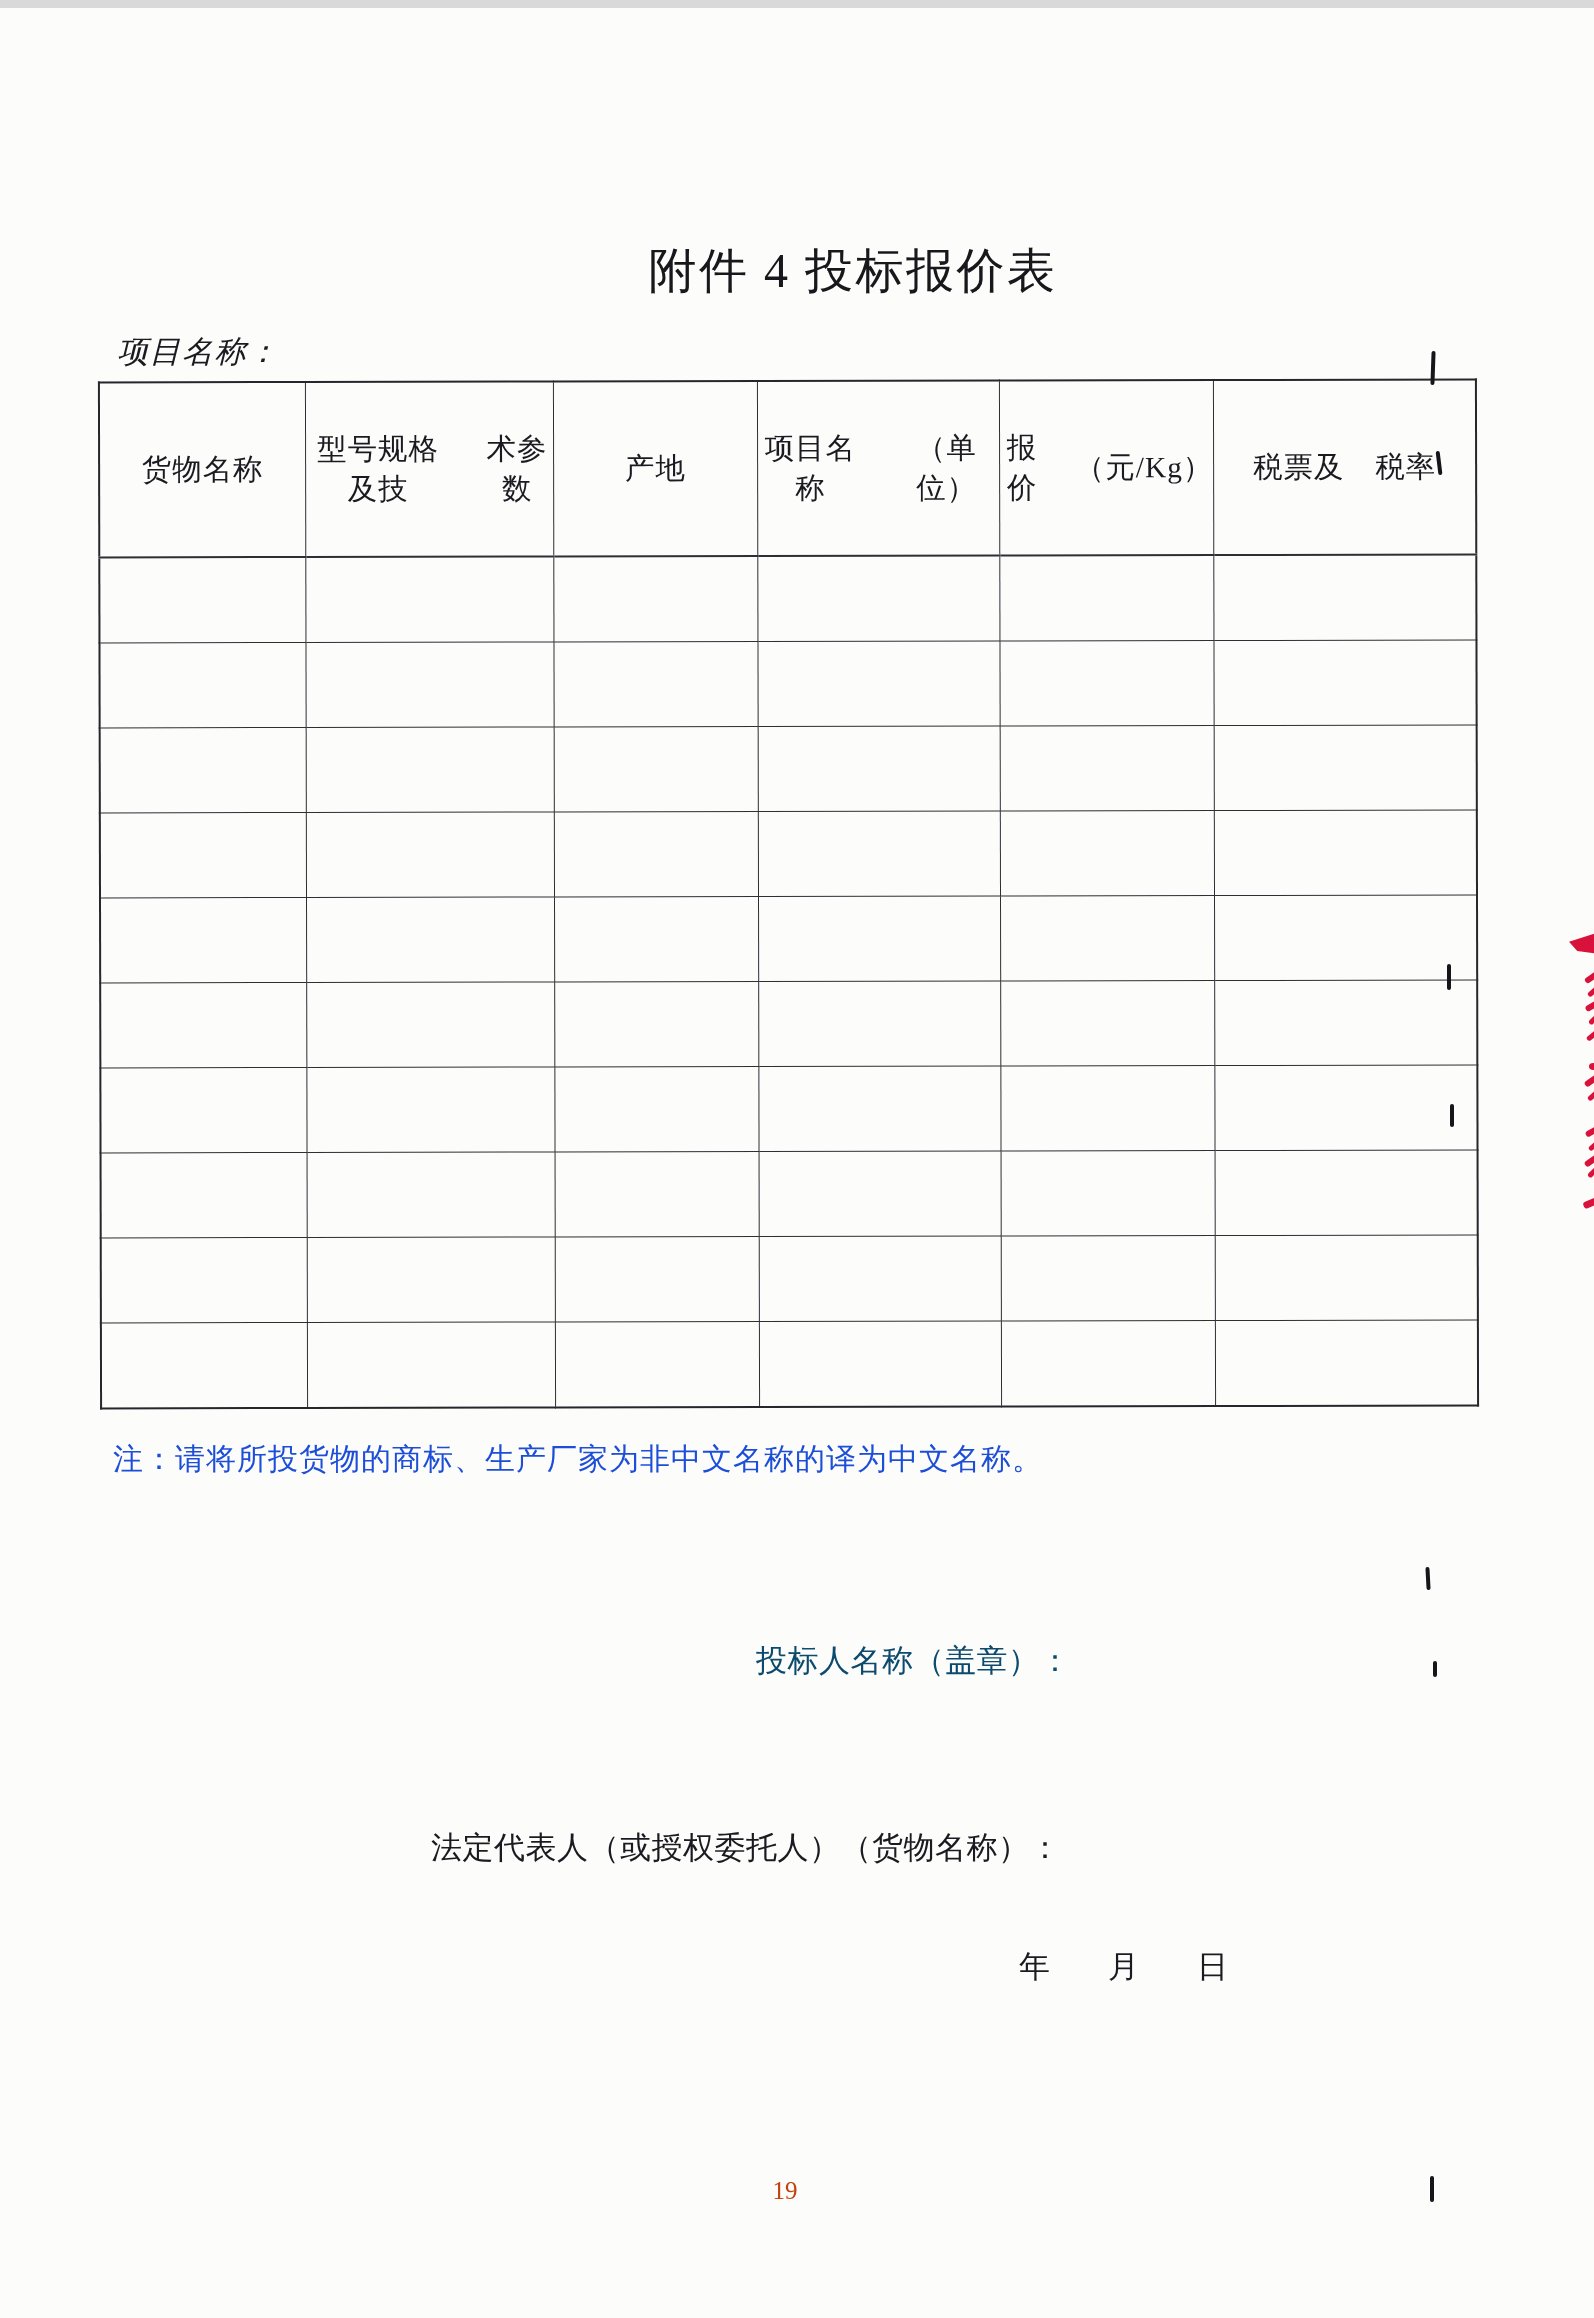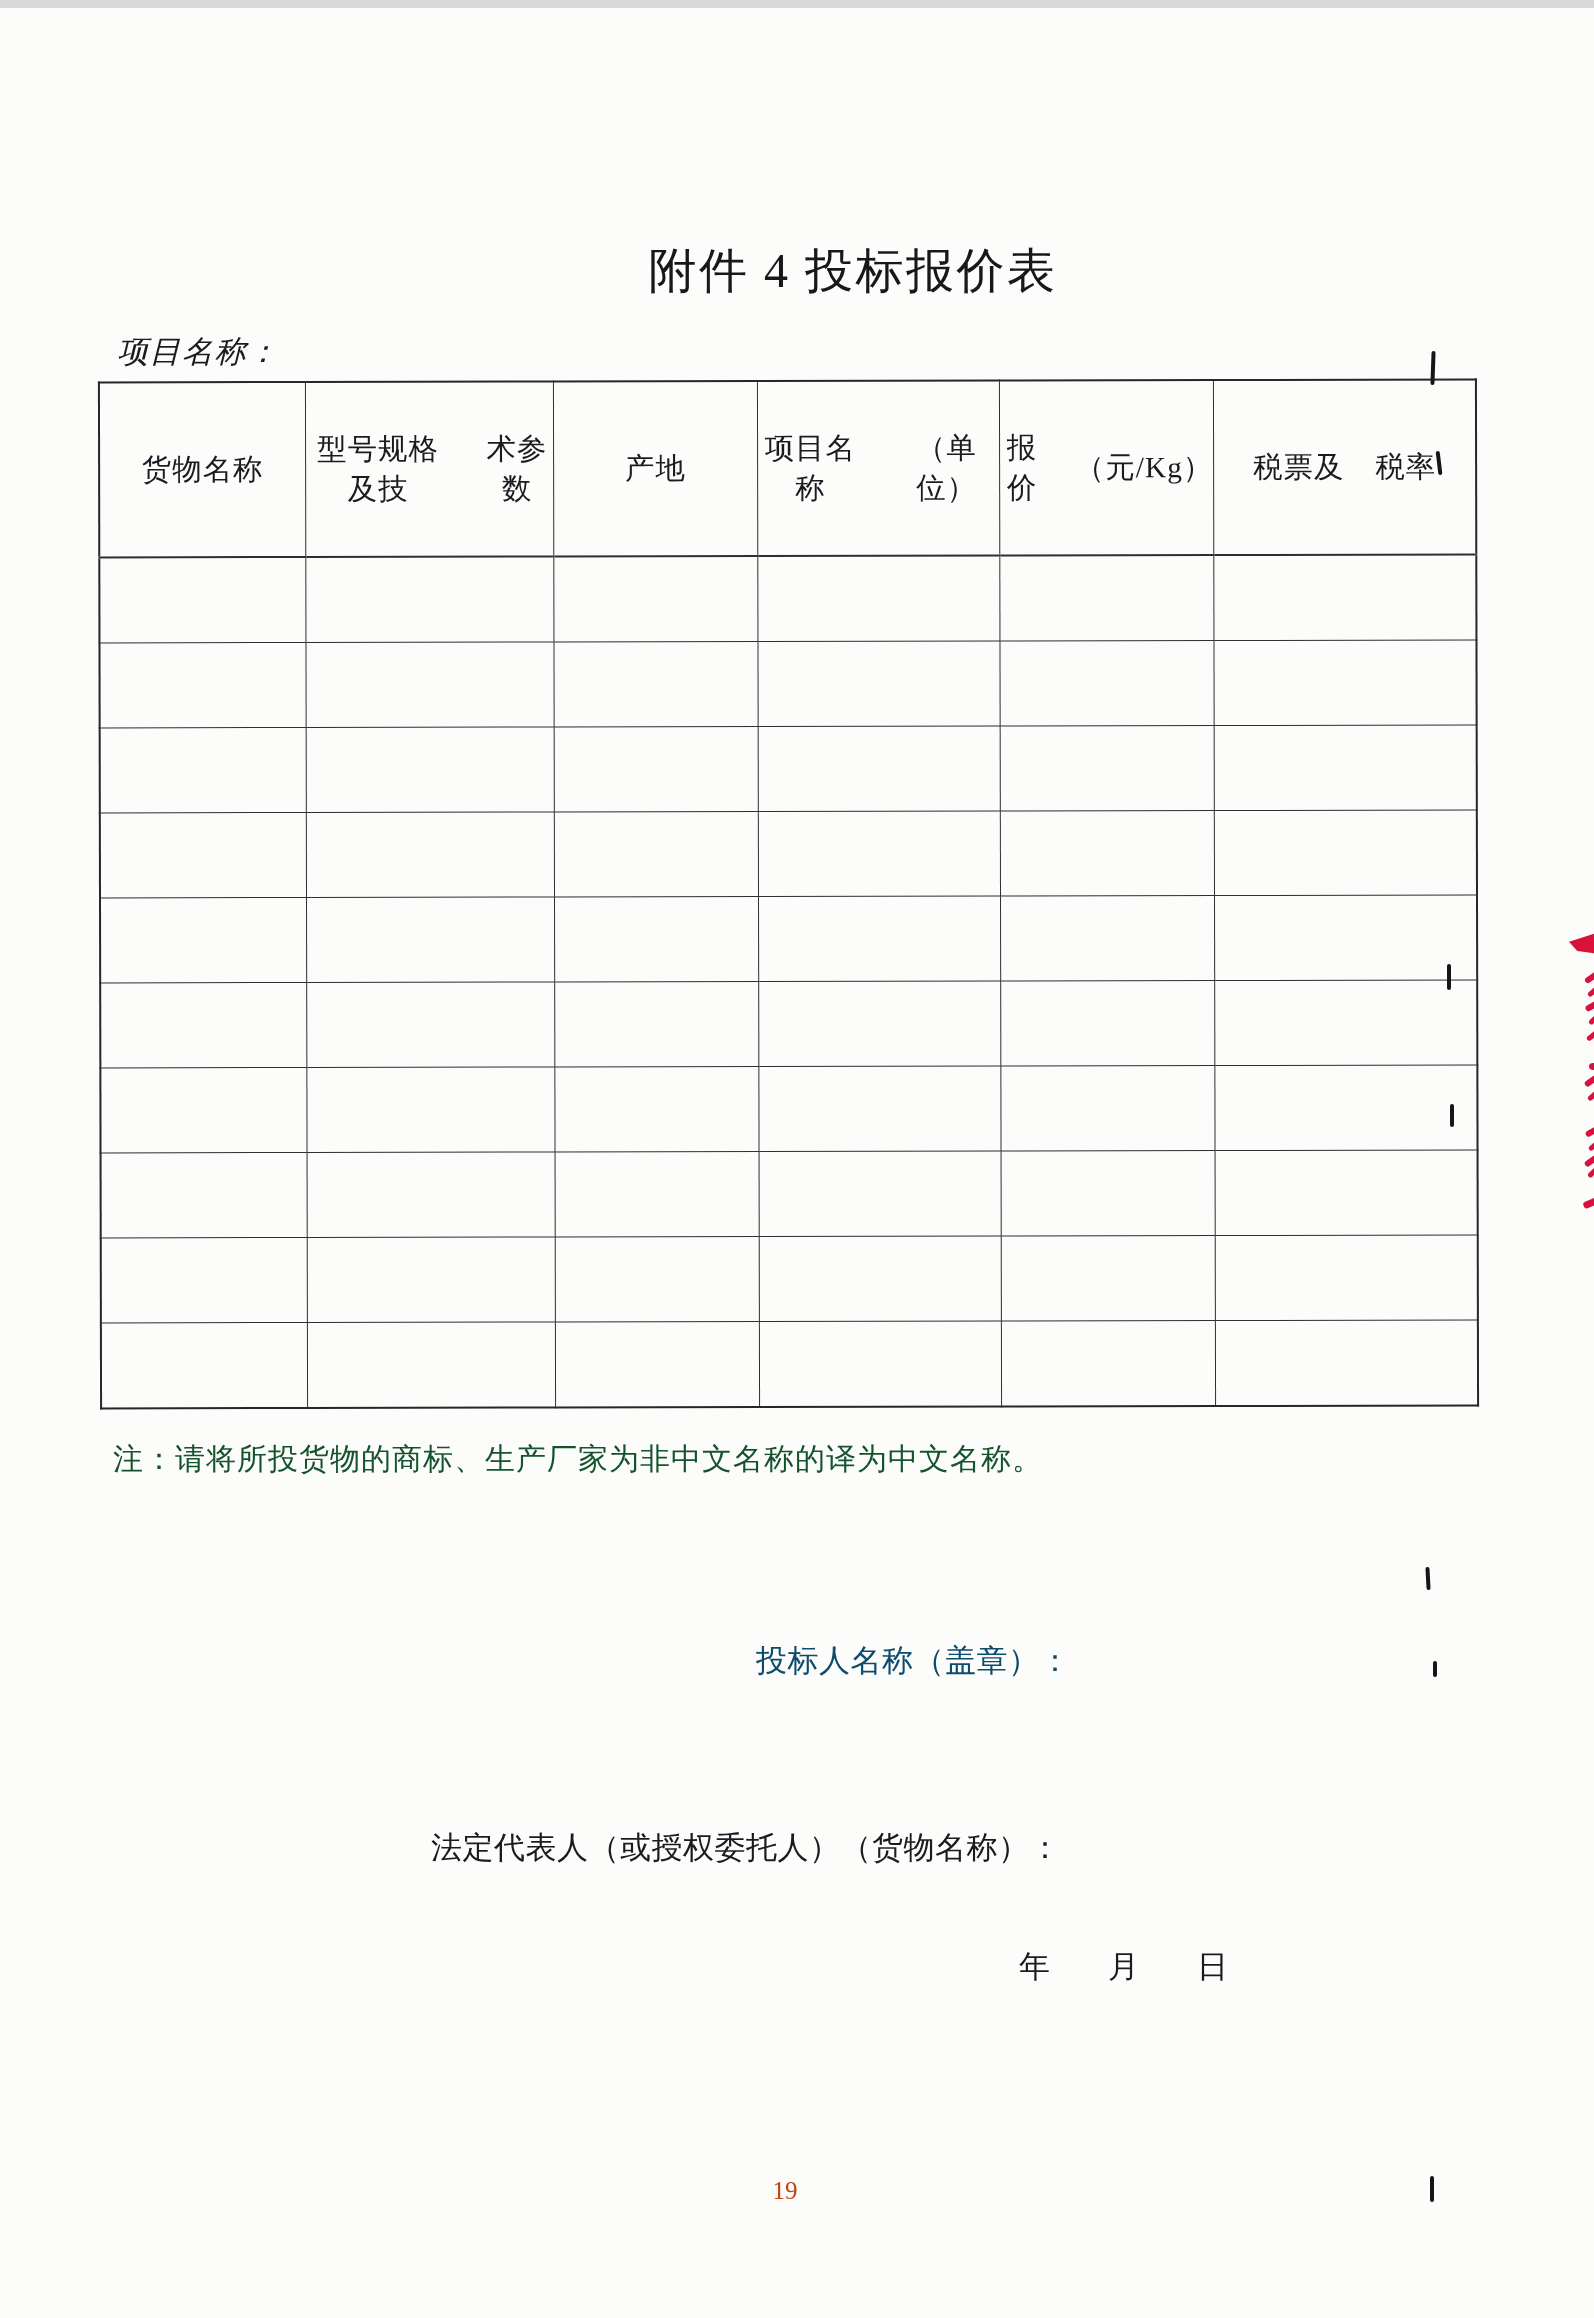--- a/index.html
+++ b/index.html
@@ -38,21 +38,21 @@
     font-size:29.4px;font-weight:400;color:#1a1a20;
     text-align:center;vertical-align:middle;
     border-bottom-width:2px;
     letter-spacing:1px;
   }
   .hwrap{display:flex;flex-direction:row;align-items:center;justify-content:center;gap:31px;}
   .hline:empty{display:none;}
   .bid-table td{height:84px;background:transparent;}
   .note-line{
     position:absolute;top:1431px;left:113px;
-    font-size:30px;letter-spacing:1px;white-space:nowrap;color:#14532d;
+    font-size:30px;letter-spacing:1px;white-space:nowrap;color:#1d4ed8;
   }
   .bidder-line{
     position:absolute;top:1632px;left:756px;
     font-size:31px;letter-spacing:0.5px;white-space:nowrap;color:#0c4a6e;
   }
   .legal-line{
     position:absolute;top:1819px;left:431px;
     font-size:31px;letter-spacing:0.5px;white-space:nowrap;color:#1a1a20;
   }
   .date-line{

